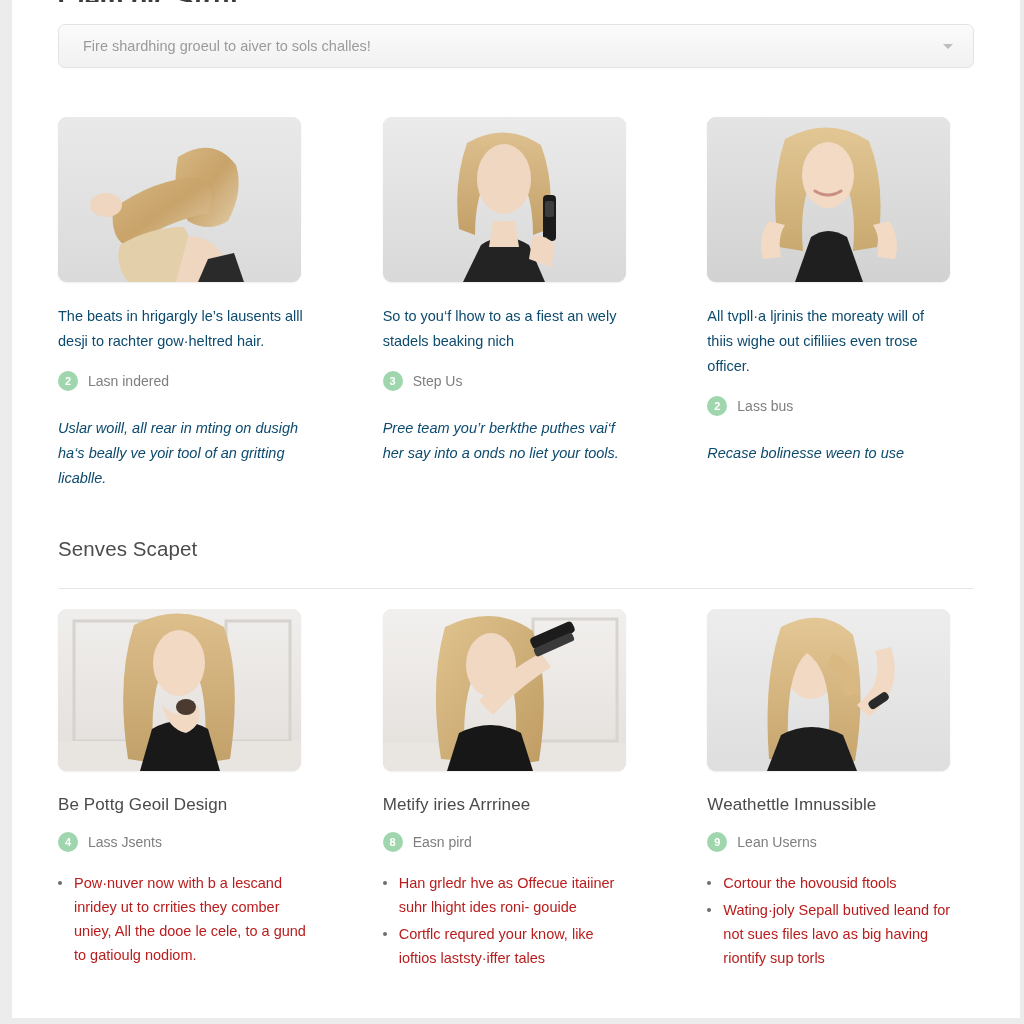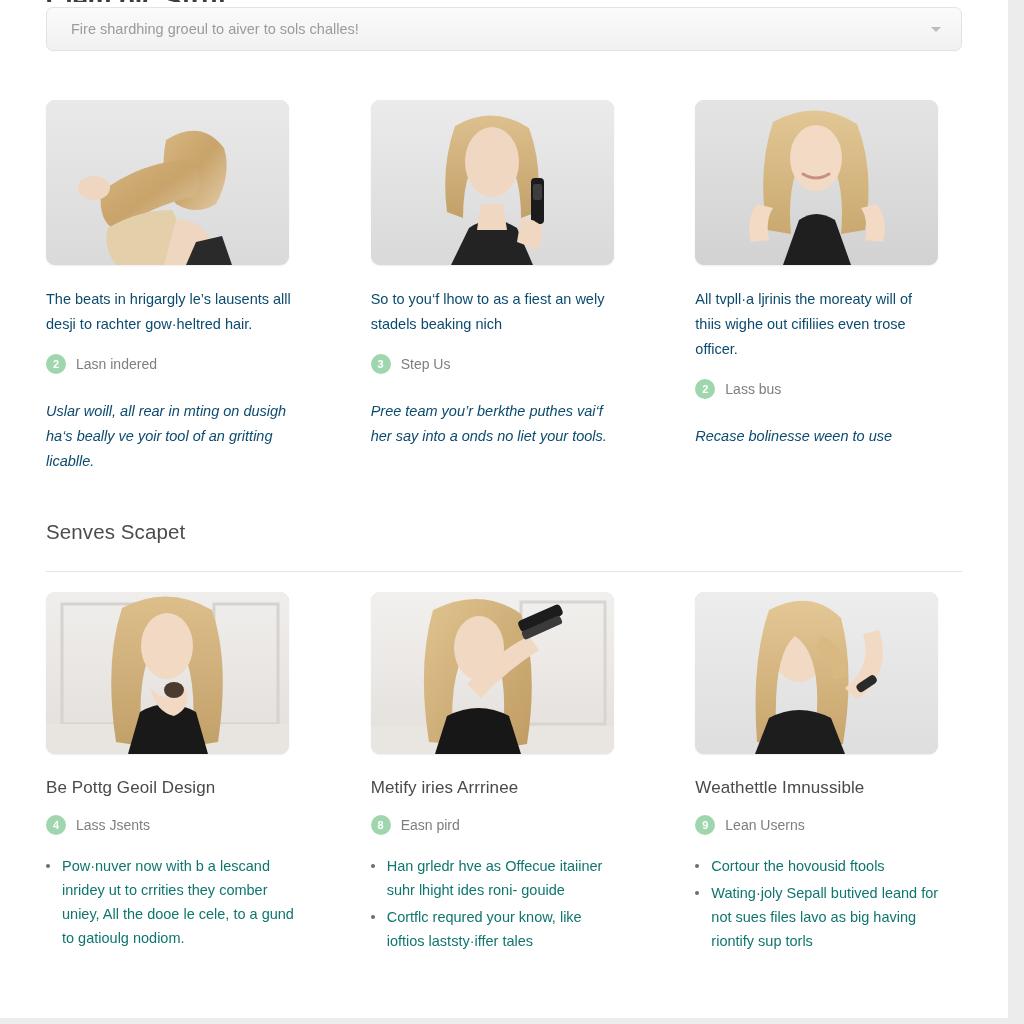--- a/index.html
+++ b/index.html
@@ -18,21 +18,21 @@
 
   
   .page-frame {
     position: absolute;
     inset: 0;
     background: #ececec;
   }
 
   .page {
     position: absolute;
-    left: 0;
+    left: 12px;
     top: 0;
     width: 1008px;
     height: 1018px;
     background: #ffffff;
     overflow: hidden;
   }
 
   .content {
     padding: 0 46px;
     position: relative;
@@ -46,21 +46,21 @@
     letter-spacing: -0.2px;
     margin-top: -14px;
     height: 16px;
     overflow: hidden;
     white-space: nowrap;
     filter: blur(0.35px);
   }
 
   
   .select-wrap {
-    margin-top: 5px;
+    margin-top: 22px;
     height: 44px;
     background: linear-gradient(180deg, #fbfbfb 0%, #f1f1f1 100%);
     border: 1px solid #e3e3e3;
     border-radius: 7px;
     display: flex;
     align-items: center;
     padding: 0 16px 0 24px;
     box-shadow: 0 1px 1px rgba(0,0,0,0.02);
   }
   .select-value {
@@ -177,21 +177,21 @@
   .dot {
     flex: 0 0 auto;
     width: 4px; height: 4px;
     border-radius: 50%;
     background: #6d6d6d;
     margin-top: 10px;
   }
   .bullet-text {
     font-size: 14.5px;
     line-height: 24px;
-    color: #0f766e;
+    color: #b91c1c;
     filter: blur(0.45px);
   }
 </style>
 </head>
 <body>
 
 <div class="page-frame"></div>
 
 <div class="page">
   <div class="content">

